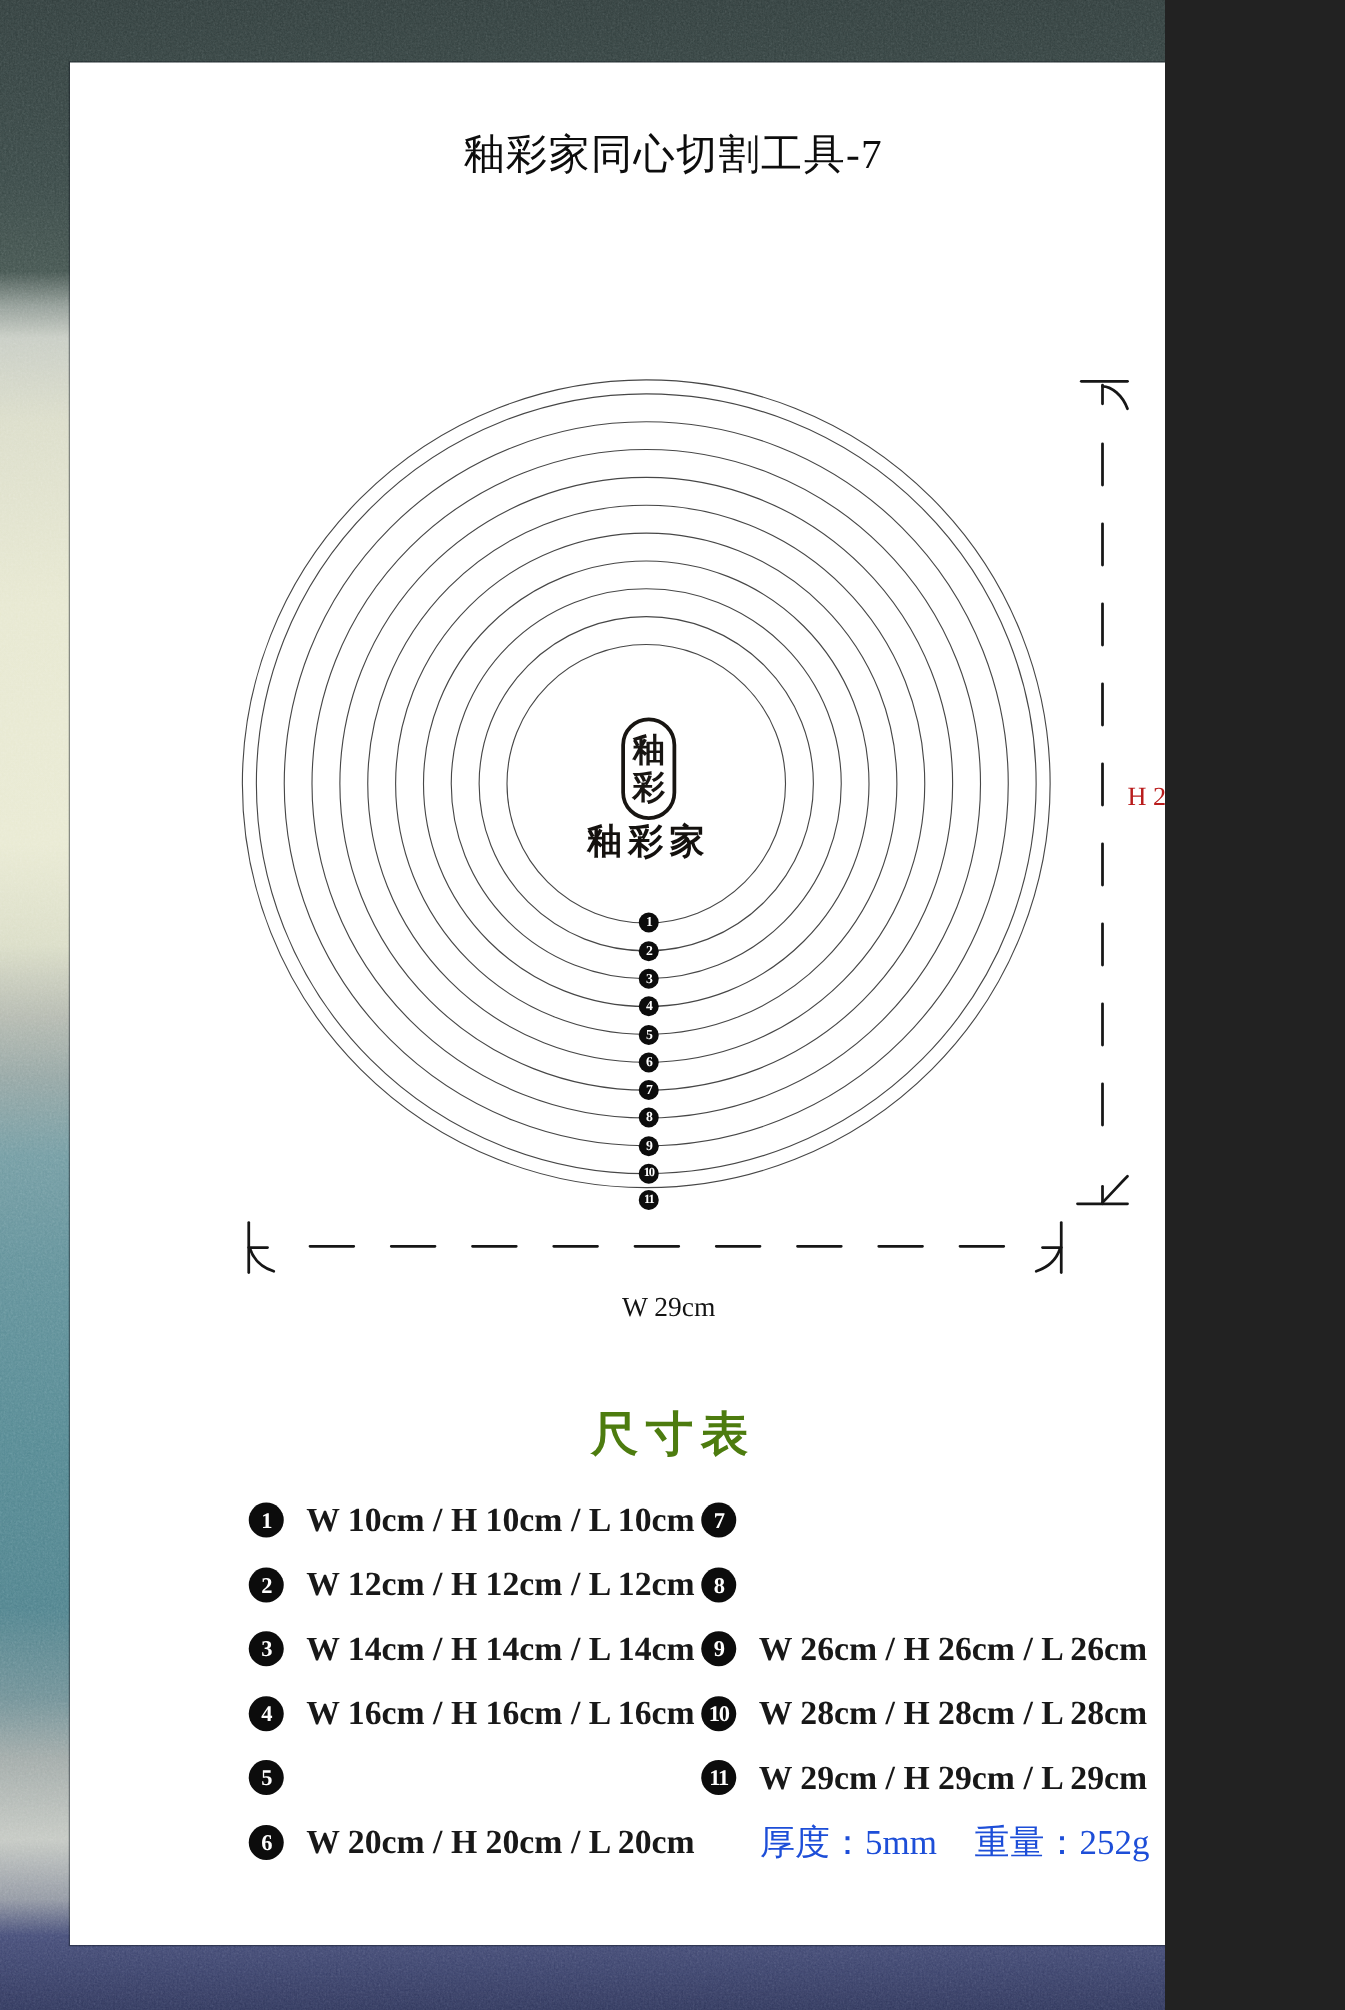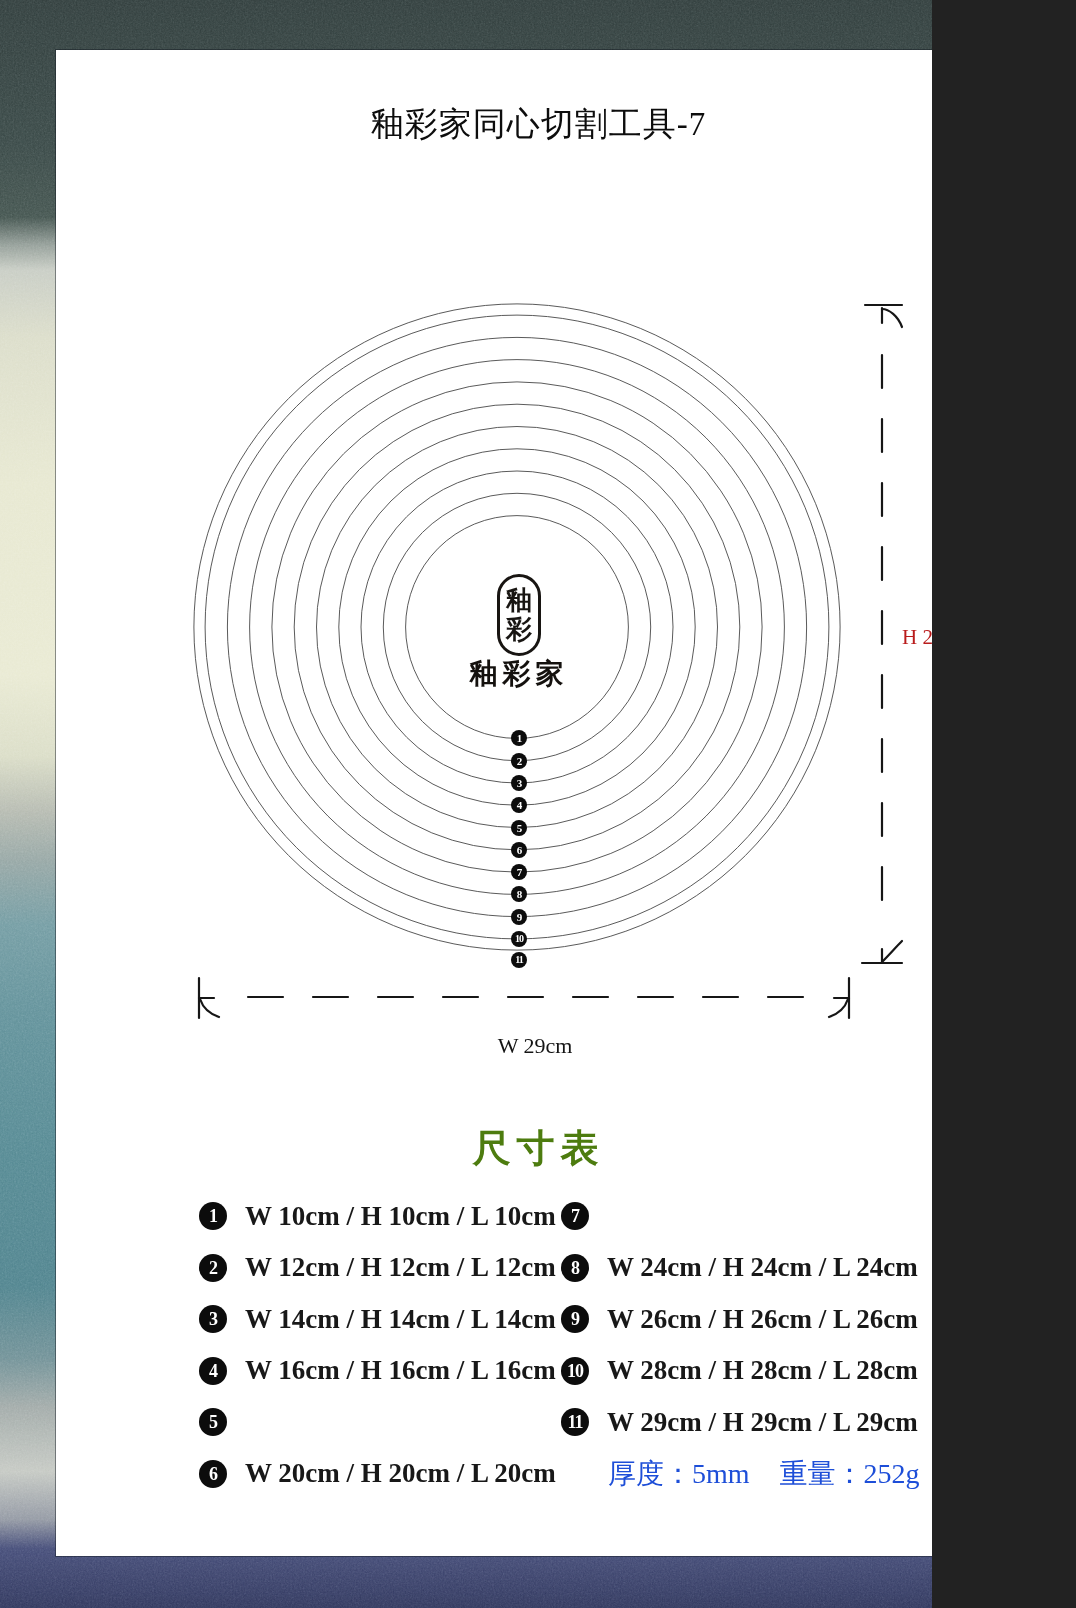--- a/index.html
+++ b/index.html
@@ -211,21 +211,20 @@
             <span class="row-badge">6</span>
             <span class="row-label">W 20cm / H 20cm / L 20cm</span>
           </div>
         </div>
       <div class="col col-right" id="table-col-right">
           <div class="trow">
             <span class="row-badge">7</span>
           </div>
           <div class="trow">
             <span class="row-badge">8</span>
-            <span class="row-label">W 24cm / H 24cm / L 24cm</span>
           </div>
           <div class="trow">
             <span class="row-badge">9</span>
             <span class="row-label">W 26cm / H 26cm / L 26cm</span>
           </div>
           <div class="trow">
             <span class="row-badge">10</span>
             <span class="row-label">W 28cm / H 28cm / L 28cm</span>
           </div>
           <div class="trow">

